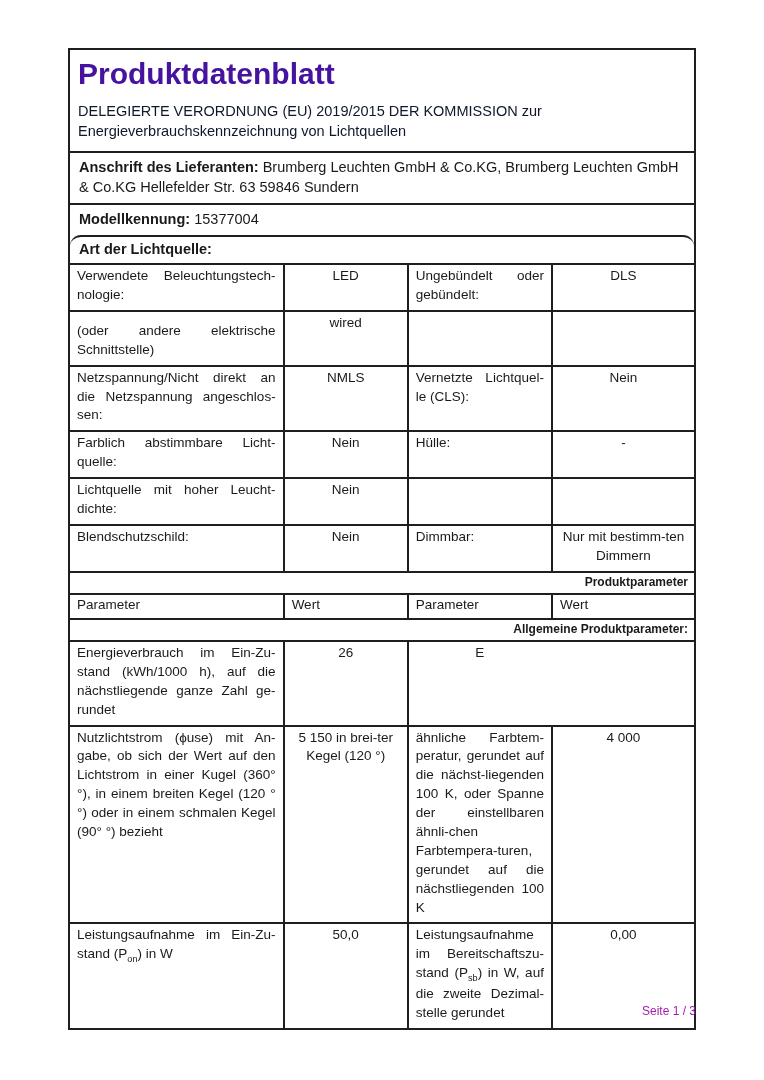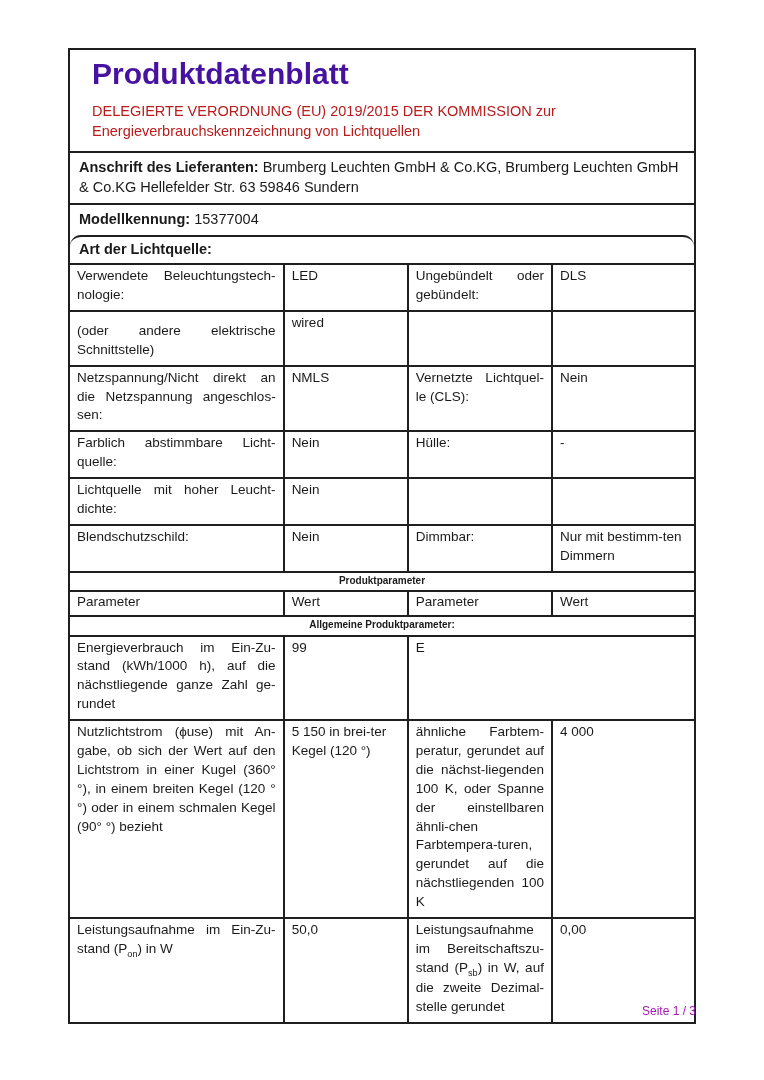--- a/index.html
+++ b/index.html
@@ -20,33 +20,33 @@
     position: absolute;
     left: 68px;
     top: 48px;
     width: 628px;
     box-sizing: border-box;
     border: 2px solid #1f1f1f;
   }
   .sheet * { box-sizing: border-box; }
 
   
-  .head-block { padding: 7px 10px 10px 22px; }
+  .head-block { padding: 7px 10px 10px 8px; }
   .doc-title {
     font-size: 30px;
     font-weight: bold;
     color: #4613a0;
     margin: 0 0 9px 0;
     line-height: 1.15;
   }
   .regulation {
     font-size: 14.5px;
     line-height: 1.4;
     max-width: 600px;
-    color: #b91c1c;
+    color: #0f172a;
   }
 
   
   .row { border-top: 2px solid #1f1f1f; }
   .info {
     padding: 4px 9px 6px 9px;
     font-size: 14.5px;
     line-height: 1.38;
   }
   .lbl { font-weight: bold; }
@@ -63,30 +63,30 @@
     grid-template-columns: 214fr 125fr 145fr 144fr;
     border-top: 2px solid #1f1f1f;
   }
   .tcell {
     padding: 2px 7px 5px 7px;
     font-size: 13.5px;
     line-height: 1.4;
   }
   .tcell + .tcell { border-left: 2px solid #1f1f1f; }
   .param { text-align: justify; }
-  .value { }
+  .value { text-align: center; }
   .para2 { margin-top: 8px; }
   sub { font-size: 0.68em; }
 
   
   .span-row {
     border-top: 2px solid #1f1f1f;
-    text-align: center;
+    text-align: right;
     font-weight: bold;
-    font-size: 10px;
+    font-size: 12px;
     padding: 1px 6px 3px 6px;
     line-height: 1.35;
   }
   .colhead-row .tcell { padding: 1px 7px 3px 7px; }
 
   
   .footer {
     position: absolute;
     right: 68px;
     top: 1004px;
@@ -168,21 +168,21 @@
       <div class="tcell">Parameter</div>
       <div class="tcell">Wert</div>
       <div class="tcell">Parameter</div>
       <div class="tcell">Wert</div>
     </div>
 
     <div class="span-row">Allgemeine Produktparameter:</div>
 
     <div class="trow">
       <div class="tcell param">Energieverbrauch im Ein-Zu-stand (kWh/1000 h), auf die nächstliegende ganze Zahl ge-rundet</div>
-      <div class="tcell value">99</div>
+      <div class="tcell value">26</div>
       <div class="tcell value">E</div>
     </div>
 
     <div class="trow">
       <div class="tcell param">Nutzlichtstrom (ϕuse) mit An-gabe, ob sich der Wert auf den Lichtstrom in einer Kugel (360° °), in einem breiten Kegel (120 °°) oder in einem schmalen Kegel (90° °) bezieht</div>
       <div class="tcell value">5 150 in brei-ter Kegel (120 °)</div>
       <div class="tcell param">ähnliche Farbtem-peratur, gerundet auf die nächst-liegenden 100 K, oder Spanne der einstellbaren ähnli-chen Farbtempera-turen, gerundet auf die nächstliegenden 100 K</div>
       <div class="tcell value">4 000</div>
     </div>
 

